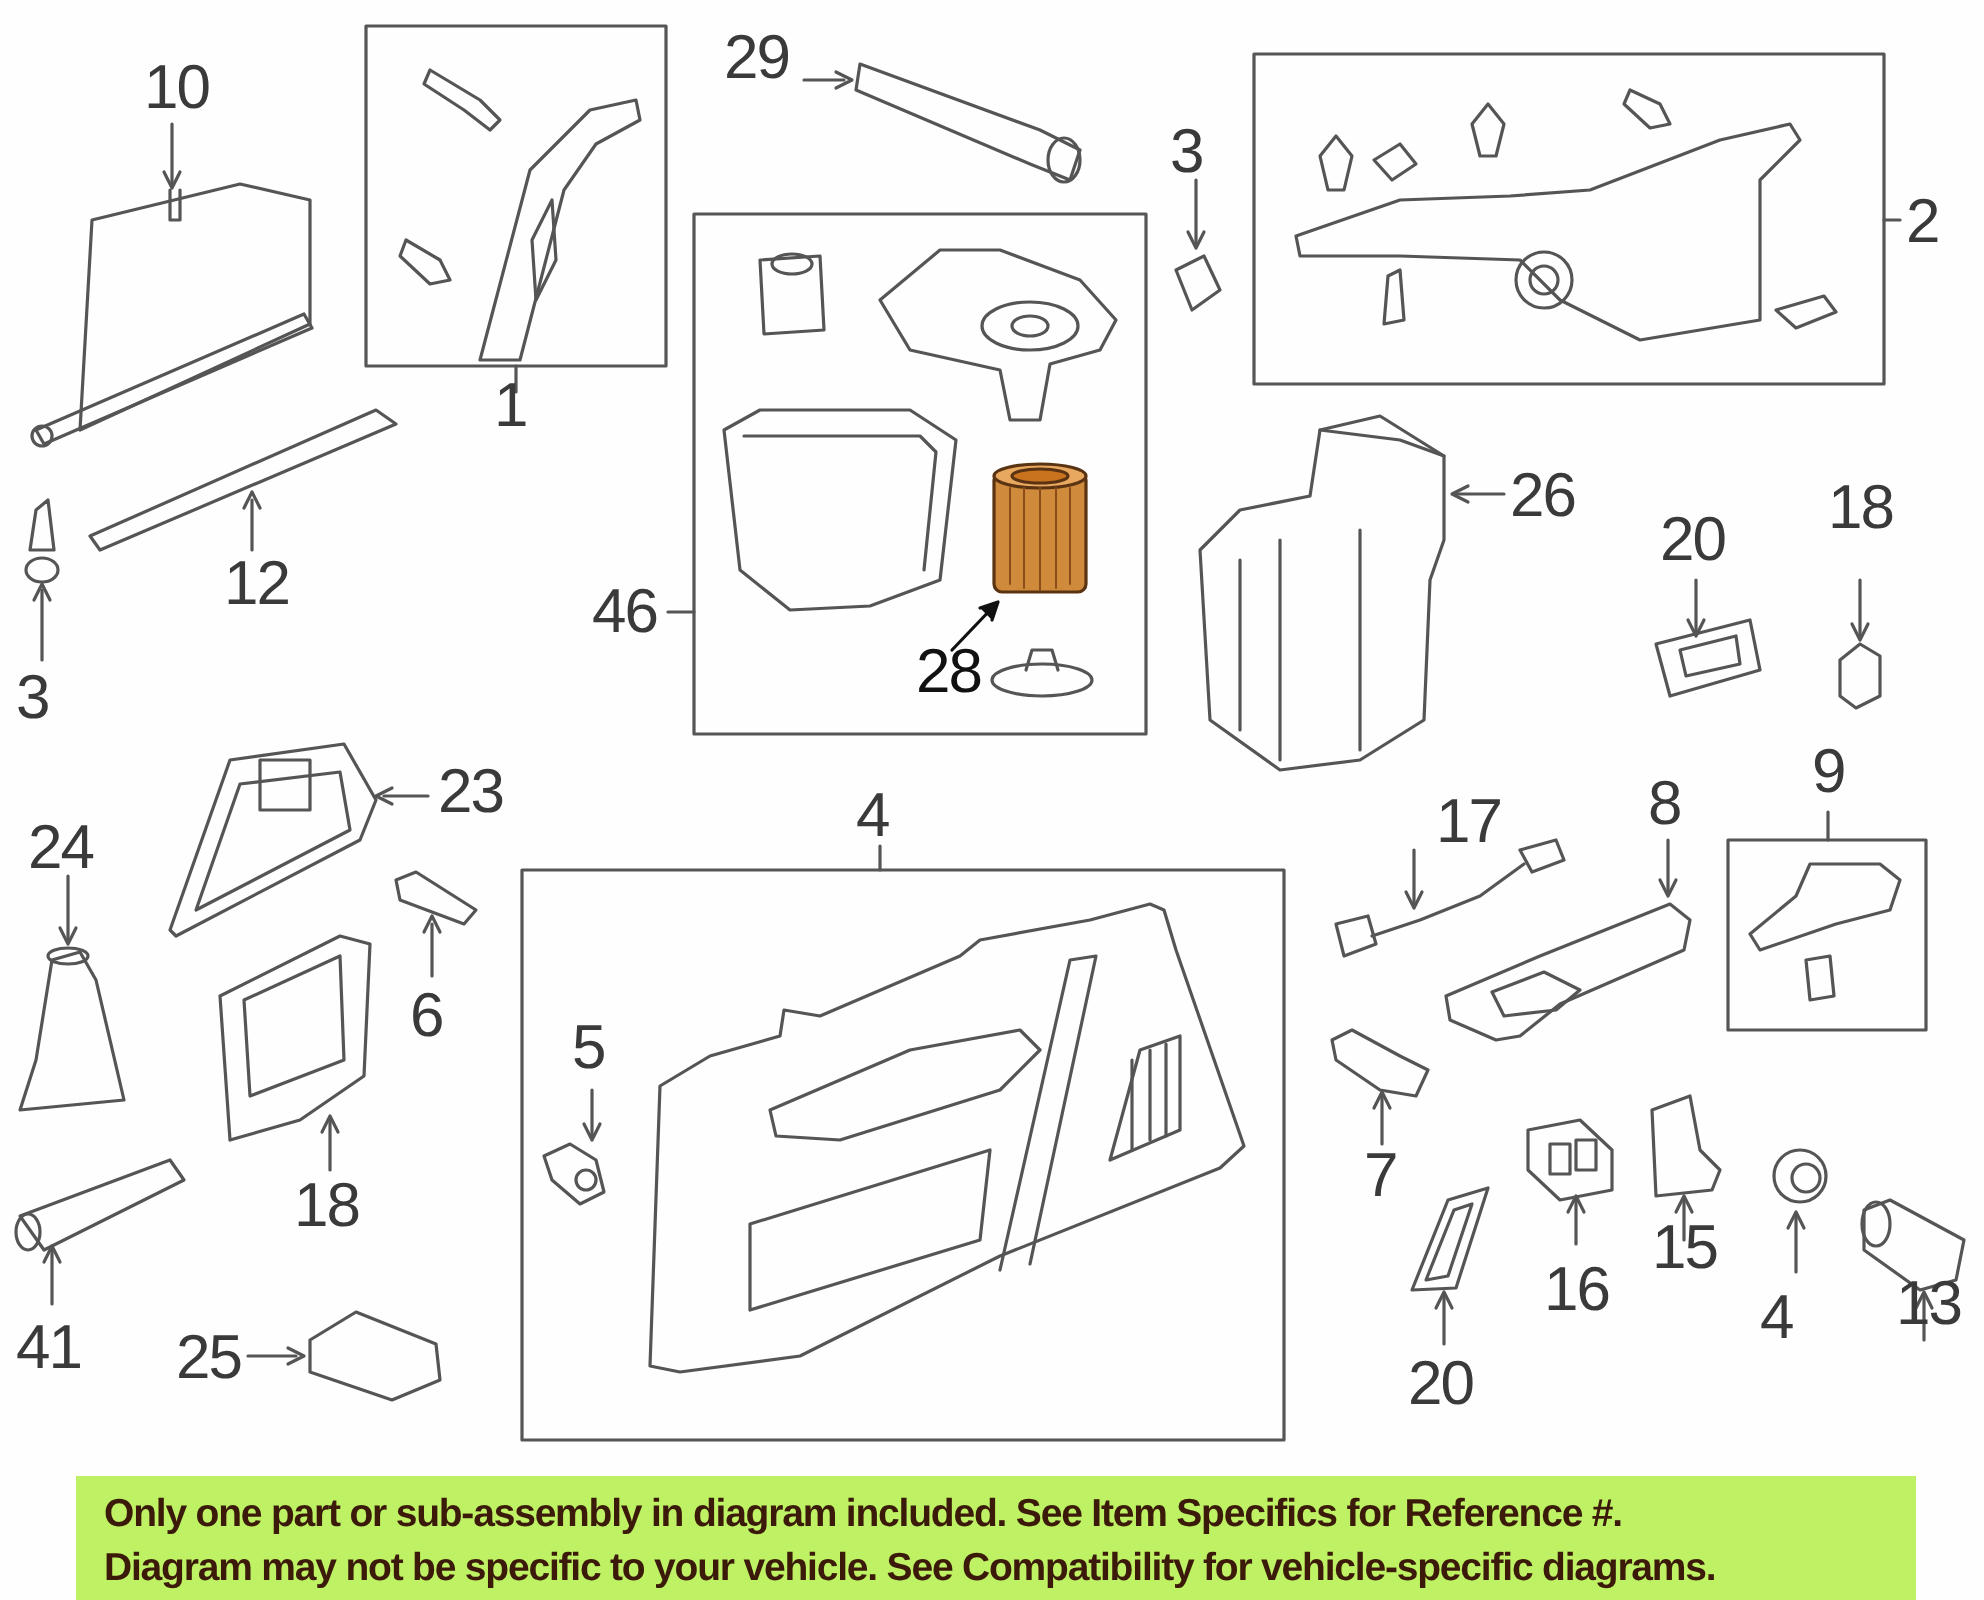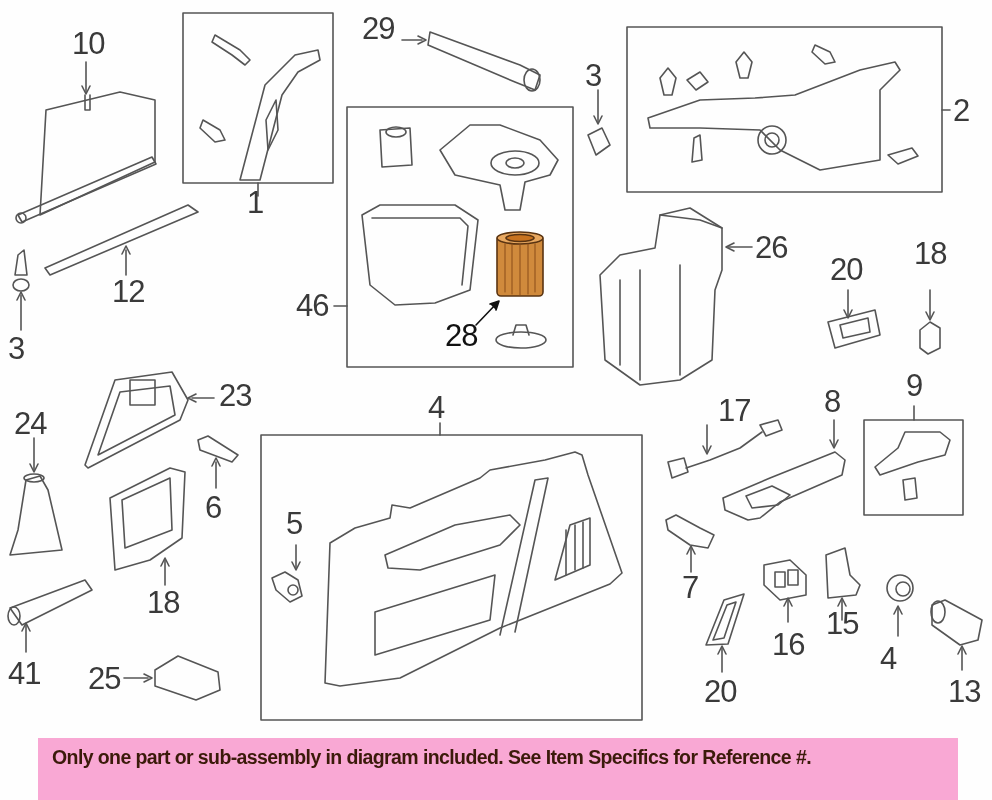--- a/index.html
+++ b/index.html
@@ -1,20 +1,20 @@
 <!DOCTYPE html>
 <html><head>
 <meta charset="utf-8">
 <style>
   html, body { margin: 0; padding: 0; background: #ffffff; }
   #stage { position: relative; width: 992px; height: 800px; overflow: hidden; background: #fefefe; font-family: "Liberation Sans", sans-serif; }
   svg#art { position: absolute; left: 0; top: 0; }
   .callout { position: absolute; font-family: "Liberation Sans", sans-serif; font-size: 31px; color: #3a3a3a; line-height: 1; white-space: nowrap; letter-spacing: -1px; }
   .callout.dark { color: #111; }
-  #banner { position: absolute; left: 38px; top: 738px; width: 920px; height: 62px; background: #f9a8d4; box-sizing: border-box; padding: 6px 8px 0 14px; }
+  #banner { position: absolute; left: 38px; top: 738px; width: 920px; height: 62px; background: #bef264; box-sizing: border-box; padding: 6px 8px 0 14px; }
   #banner .line { font-family: "Liberation Sans", sans-serif; font-weight: bold; font-size: 19.5px; color: #3b1a0a; line-height: 27px; white-space: nowrap; letter-spacing: -0.6px; }
 </style>
 </head>
 <body>
 
 <div id="stage">
 
   <svg id="art" width="992" height="800" viewBox="0 0 992 800" fill="none" stroke="#555" stroke-width="1.6" stroke-linejoin="round" stroke-linecap="round">
 
     <rect x="183" y="13" width="150" height="170"></rect>
@@ -260,34 +260,35 @@
   <span class="callout" style="left:585px;top:60px">3</span>
   <span class="callout" style="left:428px;top:392px">4</span>
   <span class="callout" style="left:286px;top:508px">5</span>
   <span class="callout" style="left:205px;top:492px">6</span>
   <span class="callout" style="left:682px;top:572px">7</span>
   <span class="callout" style="left:824px;top:386px">8</span>
   <span class="callout" style="left:906px;top:370px">9</span>
   <span class="callout" style="left:72px;top:28px">10</span>
   <span class="callout" style="left:8px;top:333px">3</span>
   <span class="callout" style="left:112px;top:276px">12</span>
-  <span class="callout" style="left:948px;top:676px">13</span>
+  <span class="callout" style="left:948px;top:636px">13</span>
   <span class="callout" style="left:880px;top:643px">4</span>
   <span class="callout" style="left:826px;top:608px">15</span>
   <span class="callout" style="left:772px;top:629px">16</span>
   <span class="callout" style="left:718px;top:395px">17</span>
   <span class="callout" style="left:914px;top:238px">18</span>
   <span class="callout" style="left:830px;top:254px">20</span>
   <span class="callout" style="left:704px;top:676px">20</span>
   <span class="callout" style="left:88px;top:663px">25</span>
   <span class="callout" style="left:147px;top:587px">18</span>
   <span class="callout" style="left:219px;top:380px">23</span>
   <span class="callout" style="left:14px;top:408px">24</span>
   <span class="callout" style="left:8px;top:658px">41</span>
   <span class="callout" style="left:755px;top:232px">26</span>
   <span class="callout" style="left:296px;top:290px">46</span>
-  <span class="callout dark" style="left:445px;top:320px">28</span>
+  <span class="callout dark" style="left:458px;top:320px">28</span>
   <span class="callout" style="left:362px;top:13px">29</span>
 
   <div id="banner">
     <div class="line">Only one part or sub-assembly in diagram included. See Item Specifics for Reference #.</div>
+    <div class="line">Diagram may not be specific to your vehicle. See Compatibility for vehicle-specific diagrams.</div>
   </div>
 </div>
 
 </body></html>

